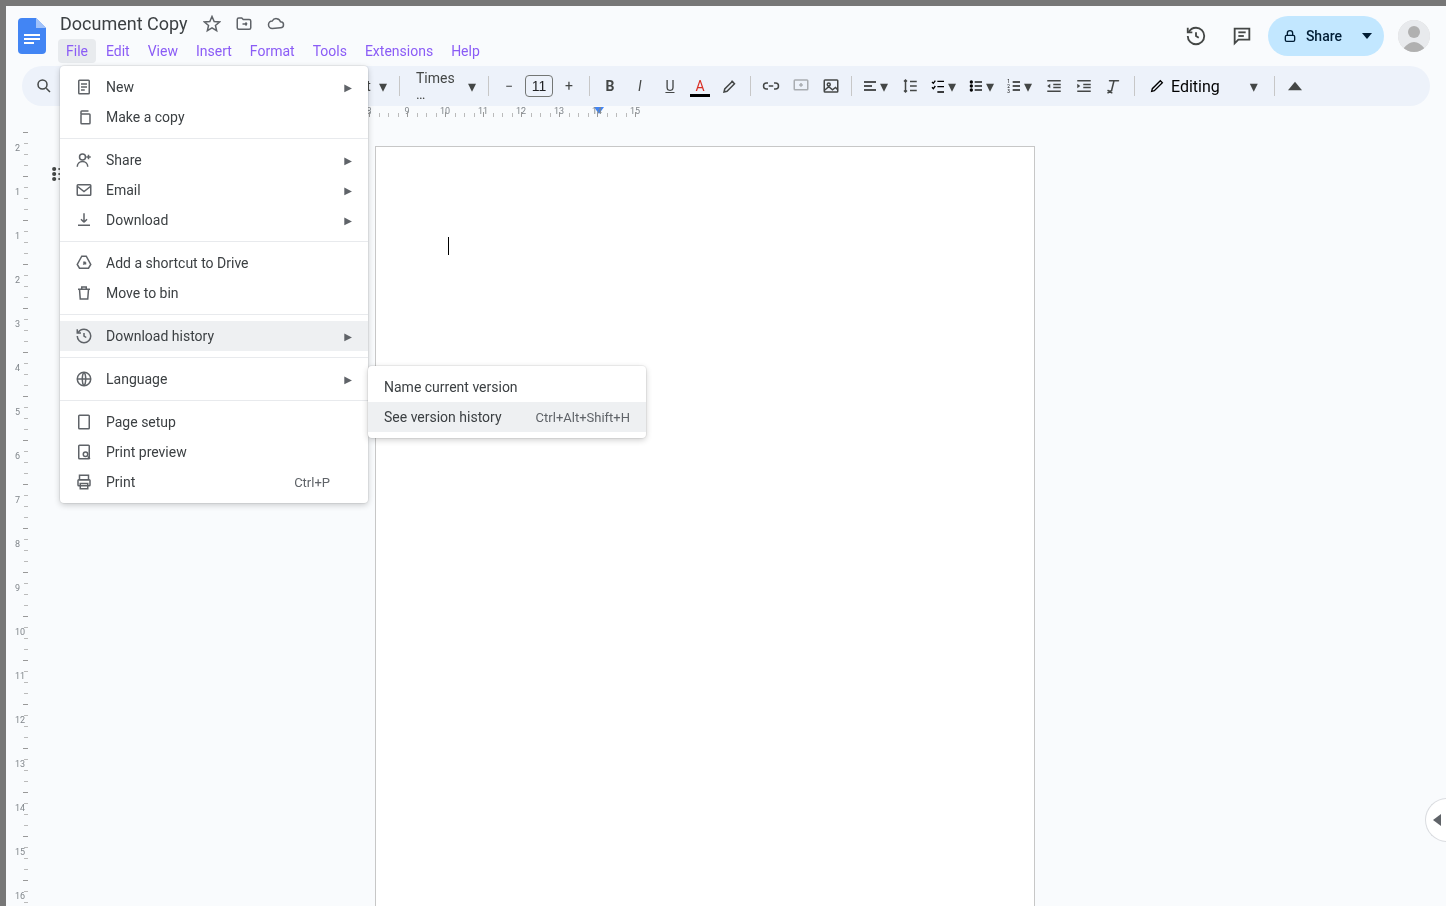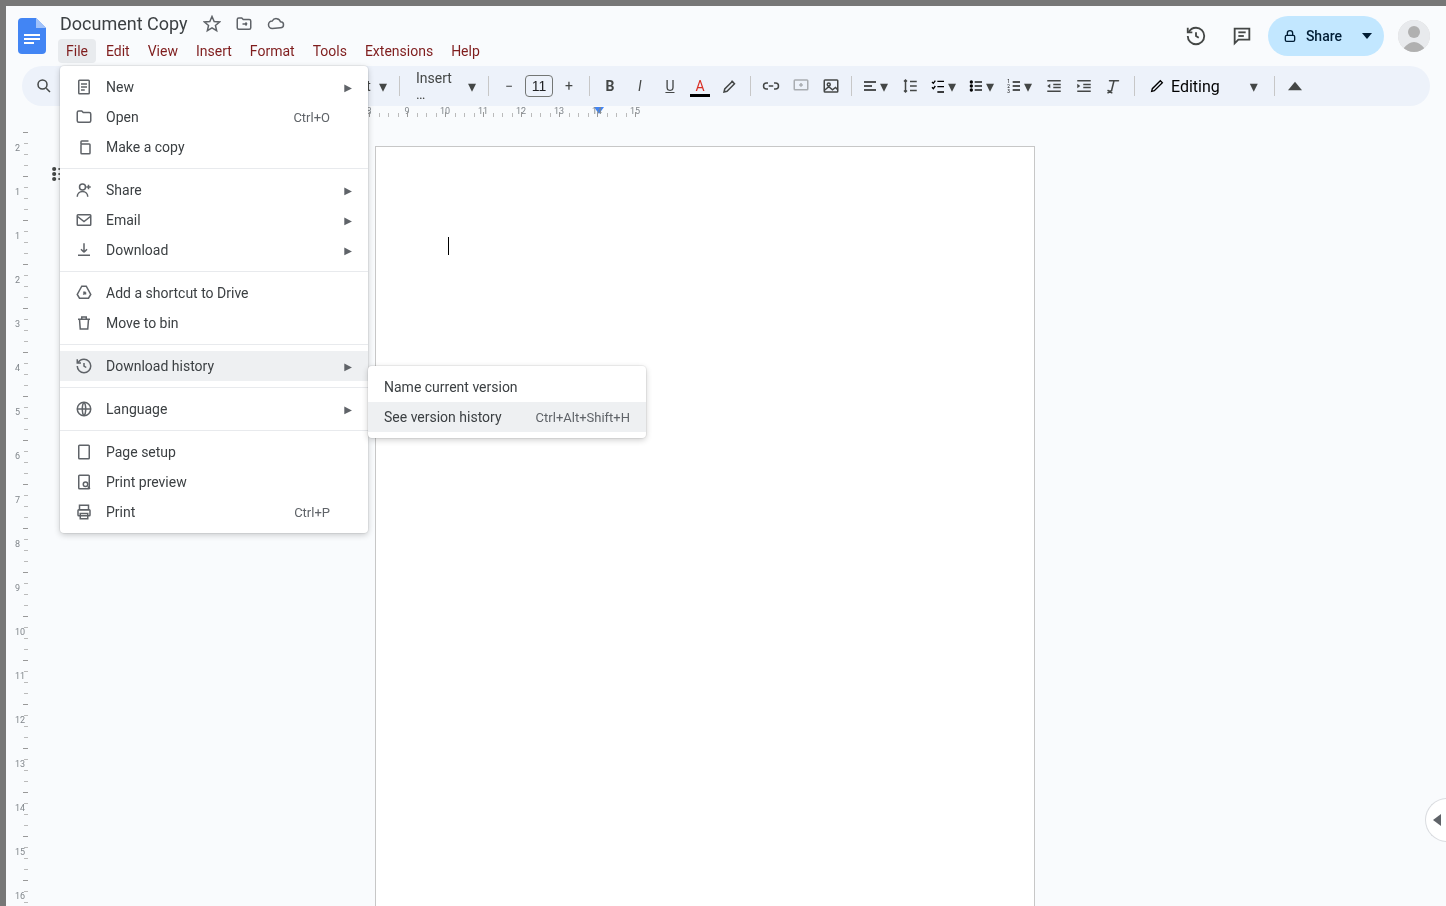--- a/index.html
+++ b/index.html
@@ -6,21 +6,21 @@
 html, body { width: 1446px; height: 906px; font-family: "Google Sans", Roboto, Arial, sans-serif; background: #f9fbfd; overflow: hidden; border: 3px solid #777; }
 body { position: relative; }
 
 
 .header { height: 60px; display: flex; align-items: center; padding: 0 16px 0 6px; }
 .docs-logo { width: 40px; height: 40px; display: flex; align-items: center; justify-content: center; margin-right: 2px; }
 .title-block { flex: 1; }
 .title-row { display: flex; align-items: center; gap: 4px; }
 .doc-title { font-size: 18px; color: #3c4043; font-weight: 400; padding: 2px 6px; }
 .icon-btn { width: 28px; height: 28px; display: flex; align-items: center; justify-content: center; color: #5f6368; }
-.menubar { display: flex; gap: 2px; padding: 1px 0 0 4px; font-size: 14px; color: #7f1d1d; }
+.menubar { display: flex; gap: 2px; padding: 1px 0 0 4px; font-size: 14px; color: #8b5cf6; }
 .menubar-item { padding: 4px 8px; border-radius: 4px; cursor: default; }
 .menubar-item.active { background: #e8ebee; }
 
 .header-right { display: flex; align-items: center; gap: 6px; }
 .round-icon { width: 40px; height: 40px; border-radius: 50%; display: flex; align-items: center; justify-content: center; color: #444746; }
 .share-btn { background: #c2e7ff; color: #001d35; display: flex; align-items: center; height: 40px; border-radius: 40px; padding: 0 6px 0 14px; font-size: 14px; font-weight: 500; gap: 8px; }
 .share-drop { width: 24px; height: 24px; display: flex; align-items: center; justify-content: center; border-left: 1px solid rgba(0,0,0,0); margin-left: 4px; }
 .avatar { width: 32px; height: 32px; border-radius: 50%; background: #ddd; margin-left: 8px; display:flex; align-items:center; justify-content:center; overflow:hidden; }
 .avatar svg{width:100%;height:100%;}
 
@@ -160,21 +160,21 @@
           <line x1="15" y1="15" x2="20" y2="20"></line>
         </svg>
       </div>
     <div style="width:280px"></div>
     <div class="tb-combo">
         <span class="tb-text">ext</span>
         <span class="tb-drop">▾</span>
       </div>
     <div class="tb-sep"></div>
     <div class="tb-combo">
-        <span class="tb-text" style="width:56px">Insert …</span>
+        <span class="tb-text" style="width:56px">Times …</span>
         <span class="tb-drop">▾</span>
       </div>
     <div class="tb-sep"></div>
     <div class="tb-btn">−</div>
     <input class="font-size-input" value="11" style="">
     <div class="tb-btn">+</div>
     <div class="tb-sep"></div>
     <div class="tb-btn">
         <b>B</b>
       </div>
@@ -500,30 +500,20 @@
           <line x1="8" y1="12" x2="16" y2="12"></line>
           <line x1="8" y1="16" x2="13" y2="16"></line>
         </svg>
       </span>
       <span class="mi-label">New</span>
       <span class="mi-arrow">▶</span>
     </div>
     <div class="menu-item">
       <span class="mi-icon">
         <svg width="18" height="18" viewBox="0 0 24 24" fill="none" stroke="currentColor" stroke-width="2">
-          <path d="M3 6a2 2 0 012-2h4l2 2h8a2 2 0 012 2v9a2 2 0 01-2 2H5a2 2 0 01-2-2z"></path>
-        </svg>
-      </span>
-      <span class="mi-label">Open</span>
-      <span class="mi-short">Ctrl+O</span>
-      <span class="mi-arrow"></span>
-    </div>
-    <div class="menu-item">
-      <span class="mi-icon">
-        <svg width="18" height="18" viewBox="0 0 24 24" fill="none" stroke="currentColor" stroke-width="2">
           <rect x="8" y="8" width="12" height="13" rx="1"></rect>
           <path d="M8 8V5a1 1 0 011-1h9"></path>
         </svg>
       </span>
       <span class="mi-label">Make a copy</span>
       <span class="mi-arrow"></span>
     </div>
     <div class="menu-sep"></div>
     <div class="menu-item">
       <span class="mi-icon">

